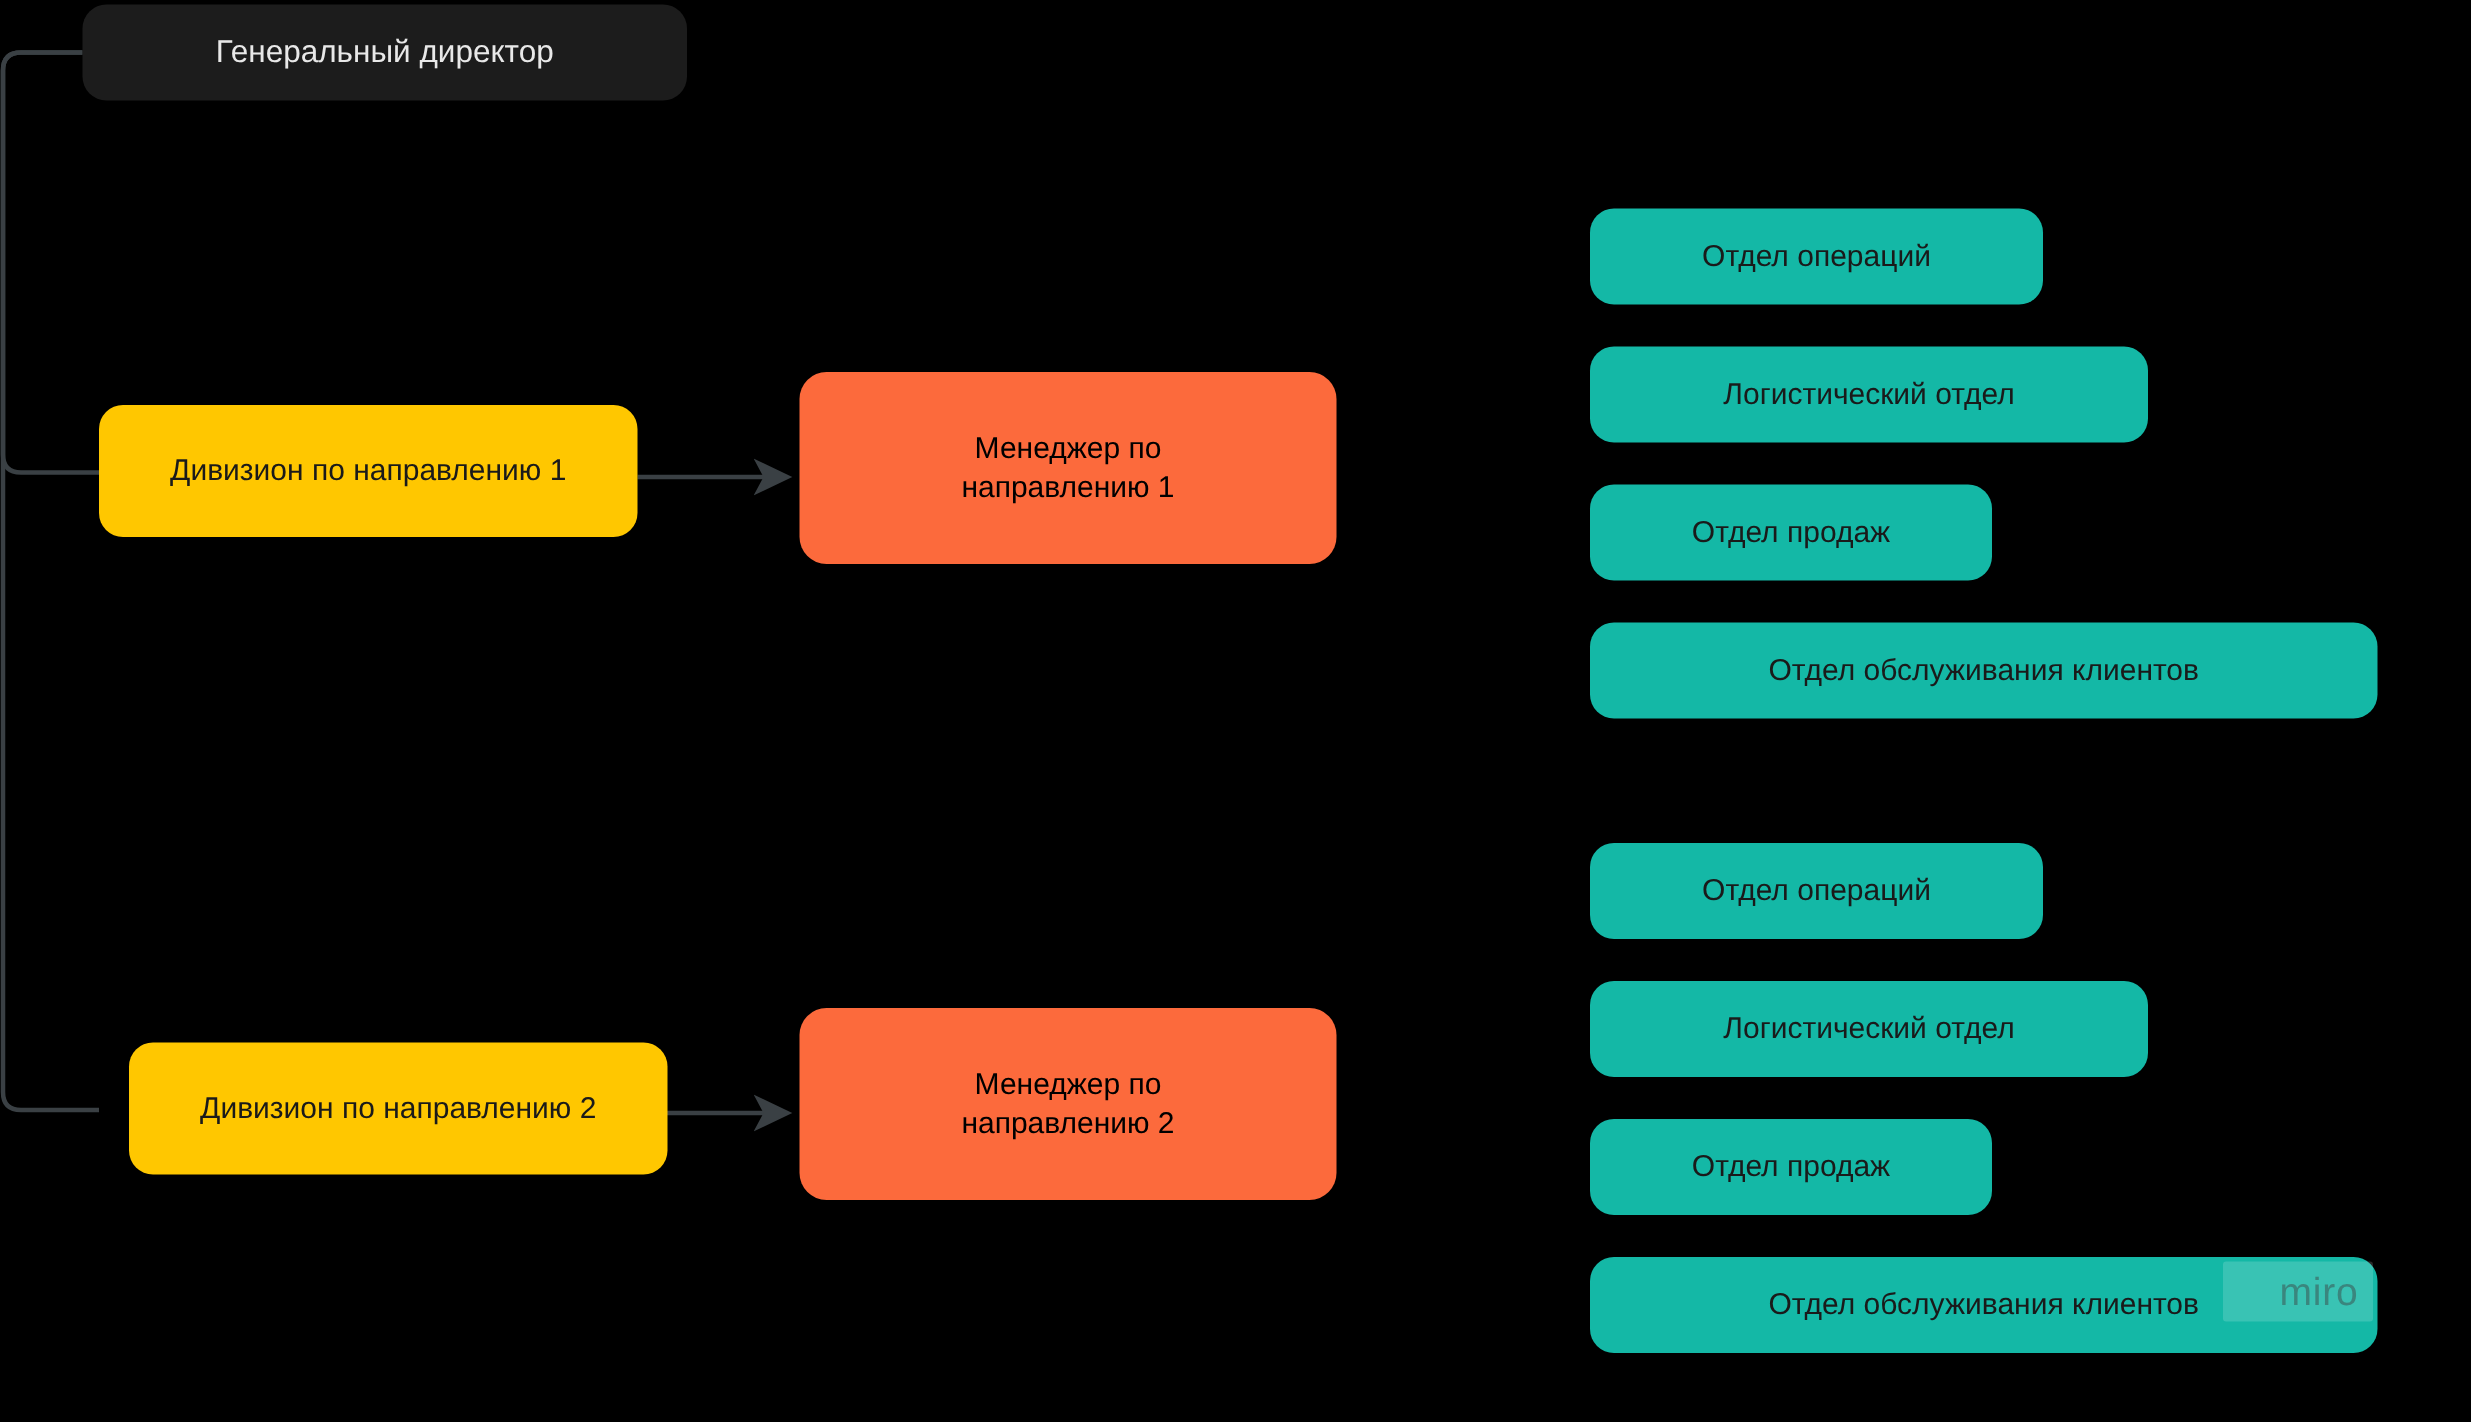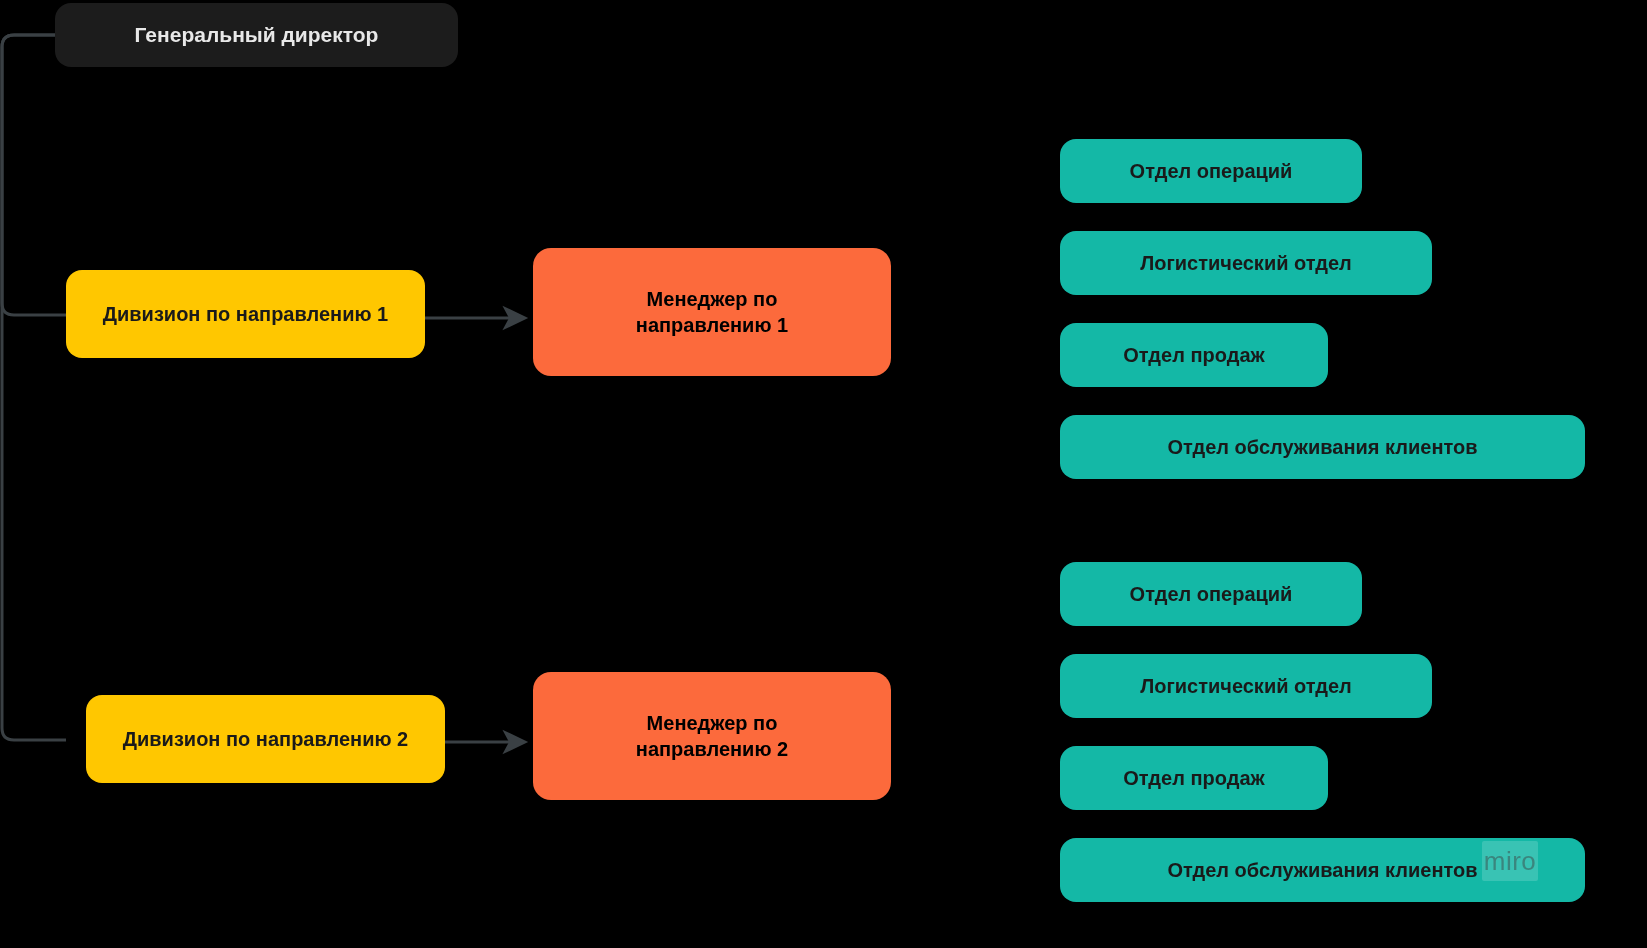--- a/index.html
+++ b/index.html
@@ -22,21 +22,20 @@
     position: absolute;
     box-sizing: border-box;
     display: flex;
     align-items: center;
     justify-content: center;
     text-align: center;
     border-radius: 14px;
     line-height: 1.30;
     padding: 0 10px;
     white-space: pre-line;
-    font-weight: bold;
   }
   .node-ceo {
     background: #1C1C1C;
     color: #E8E8E8;
     font-size: 21px;
     border-radius: 16px;
   }
   .node-division {
     background: #FFC700;
     color: #1A1A1A;
@@ -143,17 +142,17 @@
   </div>
 
   <div class="node node-dept" style="left:1060px; top:746px; width:268px; height:64px;">
     <span>Отдел продаж</span>
   </div>
 
   <div class="node node-dept" style="left:1060px; top:838px; width:525px; height:64px;">
     <span>Отдел обслуживания клиентов</span>
   </div>
 
-  <div class="watermark" style="left:1482px; top:841px; width:56px; height:40px;">
+  <div class="watermark" style="left:1482px; top:841px; width:72px; height:40px;padding-left:28px;">
     <span>miro</span>
   </div>
 
 </div>
 
 </body></html>

